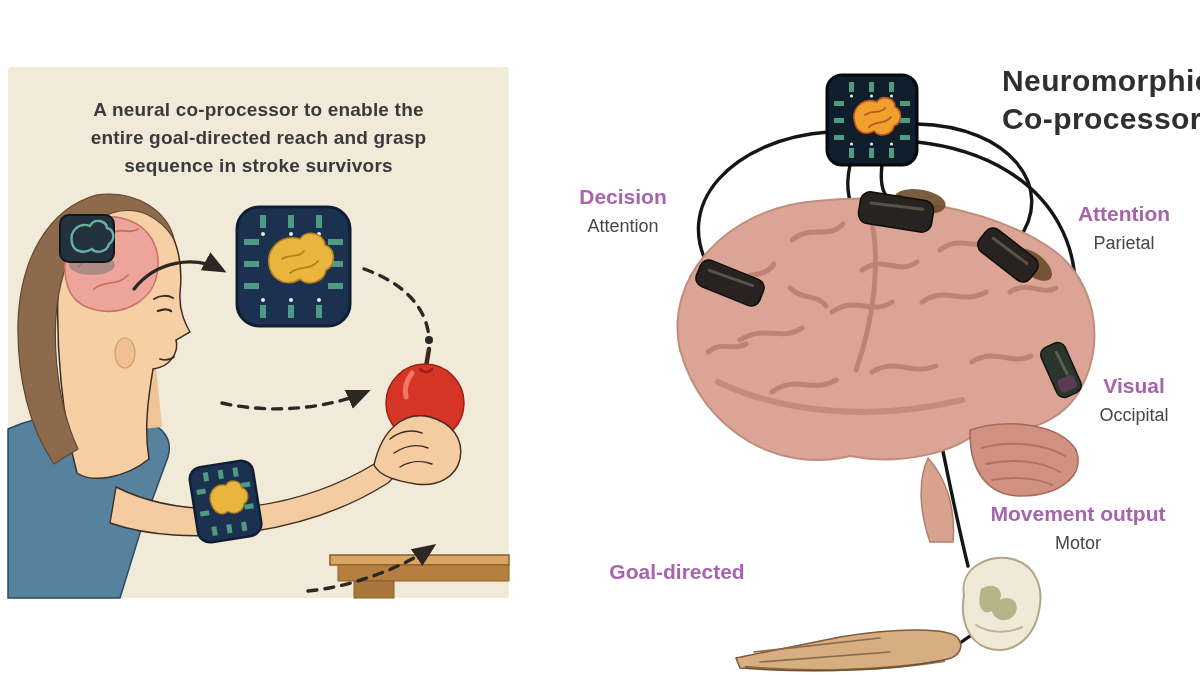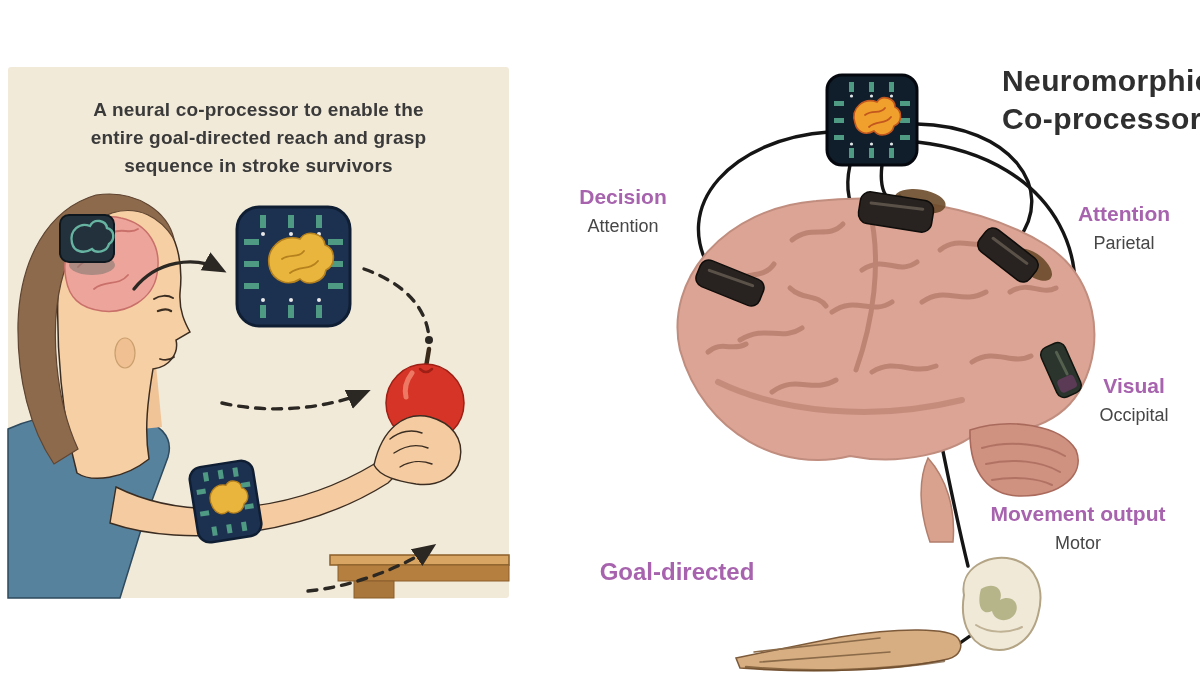--- a/index.html
+++ b/index.html
@@ -21,21 +21,21 @@
   
   .fn-label{color:#a763ae;font-weight:bold;font-size:21px;line-height:24px;}
   .area-label{color:#464646;font-weight:500;font-size:18px;line-height:22px;margin-top:6px;}
   .label-block{text-align:center;}
   #device-title{
     left:1002px;top:62px;color:#2f2f2f;font-weight:bold;font-size:30px;
     line-height:38px;white-space:nowrap;letter-spacing:.4px;
   }
   #goal-label{
     left:568px;top:557px;width:218px;text-align:center;
-    color:#a763ae;font-weight:bold;font-size:24px;line-height:30px;
+    color:#a763ae;font-weight:bold;font-size:21px;line-height:30px;
   }
   svg{position:absolute;overflow:visible;}
 </style>
 </head>
 <body>
 
 <div id="stage">
 
   <div id="left-panel" class="abs"></div>
 

